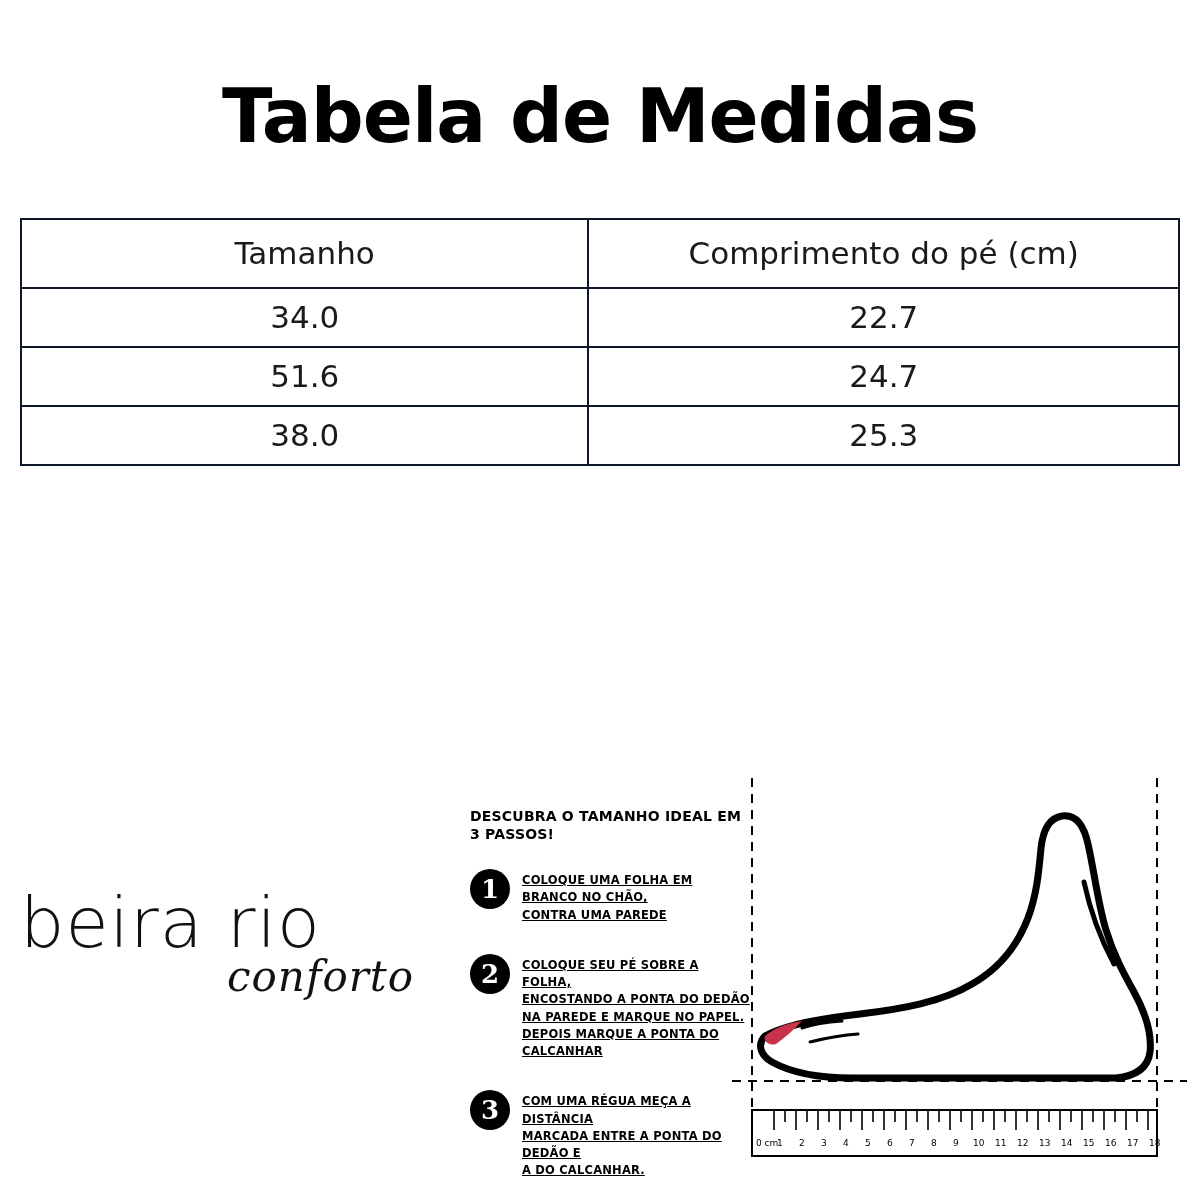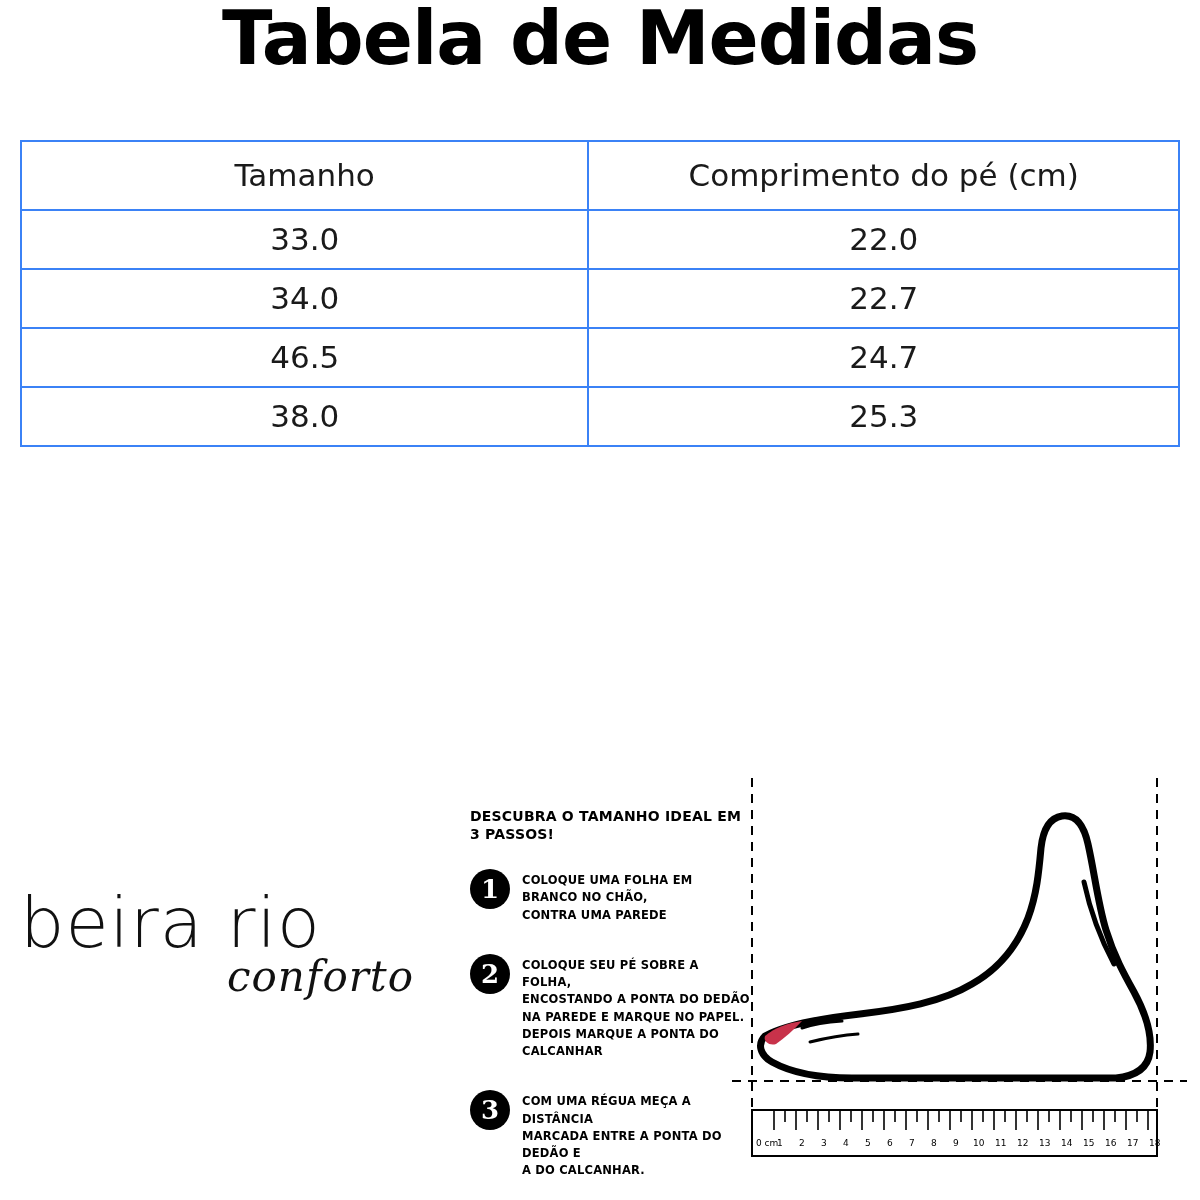--- a/index.html
+++ b/index.html
@@ -18,37 +18,38 @@
 
   
   .page-title {
     text-align: center;
     font-family: "DejaVu Sans", sans-serif;
     font-weight: bold;
     font-size: 74px;
     letter-spacing: -1px;
     color: #000000;
     margin: 0;
+    padding-top: 78px;
     line-height: 1.05;
   }
 
   
   .size-table-wrap {
     margin: 0 auto;
     padding-top: 62px;
     width: 1160px;
   }
   table.size-table {
     border-collapse: collapse;
     width: 100%;
     table-layout: fixed;
   }
   table.size-table th,
   table.size-table td {
-    border: 2px solid #3b82f6;
+    border: 2px solid #0f172a;
     text-align: center;
     font-size: 31px;
     font-weight: 400;
     color: #1a1a1a;
     padding: 9px 0 10px 0;
     height: 38px;
     background: #ffffff;
   }
   table.size-table th {
     font-size: 31px;
@@ -132,20 +133,21 @@
   }
   .step-text {
     font-family: "DejaVu Sans", sans-serif;
     font-size: 11.5px;
     font-weight: bold;
     line-height: 1.5;
     color: #000;
     letter-spacing: 0.2px;
     padding-top: 3px;
     white-space: pre-line;
+    text-decoration: underline;
   }
 
   
   .foot-area {
     position: absolute;
     left: 732px;
     top: 10px;
     width: 455px;
     height: 410px;
   }
@@ -163,29 +165,25 @@
         <col class="c2">
       </colgroup>
     <thead>
       <tr>
         <th>Tamanho</th>
         <th>Comprimento do pé (cm)</th>
       </tr>
     </thead>
     <tbody>
       <tr>
-        <td>33.0</td>
-        <td>22.0</td>
-      </tr>
-      <tr>
         <td>34.0</td>
         <td>22.7</td>
       </tr>
       <tr>
-        <td>46.5</td>
+        <td>51.6</td>
         <td>24.7</td>
       </tr>
       <tr>
         <td>38.0</td>
         <td>25.3</td>
       </tr>
     </tbody>
   </table>
 </div>
 

